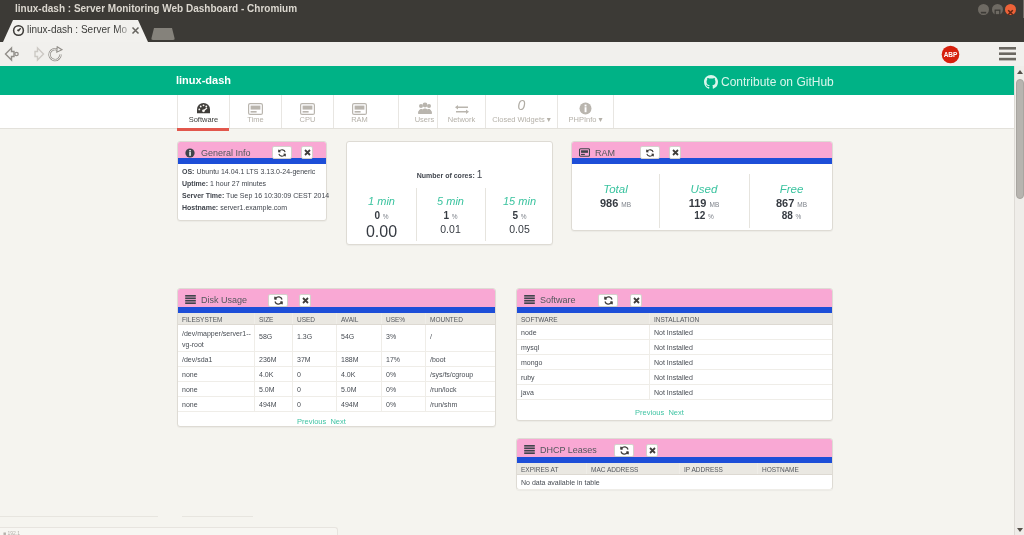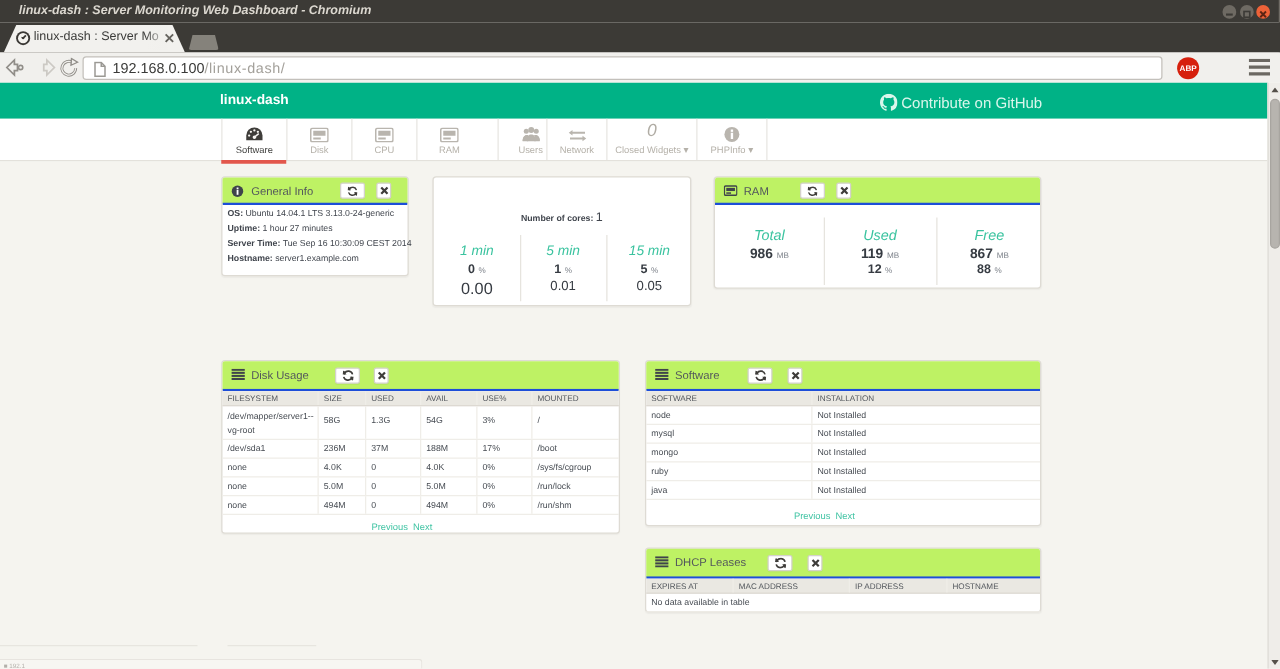--- a/index.html
+++ b/index.html
@@ -3,21 +3,21 @@
 <meta charset="utf-8">
 <style>
 * { margin:0; padding:0; box-sizing:border-box; }
 html,body { width:1024px; height:535px; overflow:hidden; }
 body { font-family:"Liberation Sans", sans-serif; }
 #app { position:absolute; top:0; left:0; width:1024px; height:535px; background:#f5f4ef; }
 .abs { position:absolute; }
 
 
 #titlebar { top:0; left:0; width:1024px; height:18px; background:#3c3a36; }
-#titlebar .ttl { position:absolute; left:15px; top:2.5px; font-size:10px; font-weight:bold; color:#dcd8d0; letter-spacing:0;font-style:italic; }
+#titlebar .ttl { position:absolute; left:15px; top:2.5px; font-size:10px; font-weight:bold; color:#dcd8d0; letter-spacing:0; }
 .winbtn { position:absolute; width:11px; height:11px; border-radius:50%; top:4px; }
 #tabbar { top:18px; left:0; width:1024px; height:24px; background:#3c3a36; }
 #tab { position:absolute; left:3px; top:2px; width:145px; height:22px; background:#f2f1ee; clip-path:polygon(0 100%, 10px 0, 135px 0, 145px 100%); }
 #newtab { position:absolute; left:151px; top:10px; width:24px; height:12px; background:#85827b; clip-path:polygon(0 100%, 3px 0, 21px 0, 24px 100%); border-radius:2px; }
 #toolbar { top:42px; left:0; width:1024px; height:24px; background:#f1f0ed; }
 #urlbox { position:absolute; left:66px; top:3px; width:864px; height:19px; background:#fff; border:1px solid #c3c0bb; border-radius:3px; }
 #urlbox .u1 { position:absolute; left:23px; top:3px; font-size:11.5px; color:#3a3a38; }
 #urlbox .u1 .dim { color:#a3a09a; letter-spacing:0.5px; }
 
 
@@ -28,21 +28,21 @@
 #navstrip { position:absolute; top:29px; left:0; width:1014px; height:34px; background:#fff; border-bottom:1px solid #e3e1db; }
 .navtab { position:absolute; top:29px; height:33px; border-left:1px solid #e8e6e2; text-align:center; }
 .navtab.last { border-right:1px solid #e8e6e2; }
 .navtab .lbl { position:absolute; left:0; right:0; top:20px; font-size:7.5px; color:#b5b1a9; }
 .navtab.active .lbl { color:#3d3d3b; }
 .navtab .ic { position:absolute; left:0; right:0; top:6px; height:11px; }
 #redbar { position:absolute; top:62px; left:177px; width:52px; height:3px; background:#e2574c; }
 
 
 .widget { position:absolute; background:#fff; border:1px solid #dedbd4; border-radius:3px; box-shadow:0 1px 1px rgba(0,0,0,0.04); }
-.whead { position:relative; height:22px; background:#bef264; border-bottom:2px solid #1d4ed8; border-radius:2px 2px 0 0; }
+.whead { position:relative; height:22px; background:#f9a8d4; border-bottom:6px solid #1d4ed8; border-radius:2px 2px 0 0; }
 .whead .wic { position:absolute; left:7px; top:6px; }
 .whead .wt { position:absolute; left:23px; top:6px; font-size:9px; color:#53575c; white-space:nowrap; }
 .wbtn { position:absolute; top:4px; height:13px; border:1px solid #d4d1cb; background:#fff; border-radius:2px; display:flex; align-items:center; justify-content:center; box-shadow:0 1px 0 rgba(0,0,0,0.03); }
 .teal { color:#3ac39f;font-style:italic; }
 .unit { font-size:6.5px; color:#7d828a; font-weight:normal; }
 
 
 .tbl { position:absolute; left:0; right:0; font-size:7px; color:#474c53; }
 .trow { position:relative; border-bottom:1px solid #efede8; }
 .thead { background:#eae8e2; border-bottom:1px solid #ddd9d2; font-weight:normal; font-size:6.5px; color:#53575d; }
@@ -96,27 +96,20 @@
       <circle cx="13.5" cy="8" r="1.7" fill="#f1f0ed" stroke="#918e89" stroke-width="1.3"></circle>
     </svg>
     <svg class="abs" style="left:30px;top:4px;" width="16" height="16" viewBox="0 0 16 16">
       <path d="M7.5 2 L13.5 8 L7.5 14 L7.5 10.5 L5 10.5 L5 5.5 L7.5 5.5 Z" fill="#f1f0ed" stroke="#ccc9c4" stroke-width="1.4"></path>
     </svg>
     <svg class="abs" style="left:47px;top:4px;" width="17" height="16" viewBox="0 0 17 16">
       <path d="M13.5 8.5 A5.5 5.5 0 1 1 11 4" fill="none" stroke="#918e89" stroke-width="2.4"></path>
       <path d="M13.5 8.5 A5.5 5.5 0 1 1 11 4" fill="none" stroke="#f1f0ed" stroke-width="1"></path>
       <path d="M10.2 0.8 L15 3.8 L9.8 6.2 Z" fill="#f1f0ed" stroke="#918e89" stroke-width="1.1"></path>
     </svg>
-    <div id="urlbox">
-      <svg class="abs" style="left:7px;top:3px;" width="12" height="13" viewBox="0 0 12 13">
-        <path d="M2 1 L7 1 L10 4 L10 12 L2 12 Z" fill="#fff" stroke="#9b9994" stroke-width="1.2"></path>
-        <path d="M7 1 L7 4 L10 4" fill="none" stroke="#9b9994" stroke-width="1.2"></path>
-      </svg>
-      <span class="u1">192.168.0.100<span class="dim">/linux-dash/</span></span>
-    </div>
     <svg class="abs" style="left:941px;top:3px;" width="19" height="19" viewBox="0 0 19 19">
       <circle cx="9.5" cy="9.5" r="8.8" fill="#d6200d"></circle>
       <text x="9.5" y="12" font-size="6.5" font-weight="bold" fill="#fff" text-anchor="middle" font-family="Liberation Sans">ABP</text>
     </svg>
     <svg class="abs" style="left:999px;top:5px;" width="17" height="14">
       <rect x="0" y="0" width="17" height="2.6" fill="#6b6862"></rect>
       <rect x="0" y="5.4" width="17" height="2.6" fill="#6b6862"></rect>
       <rect x="0" y="10.8" width="17" height="2.6" fill="#6b6862"></rect>
     </svg>
   </div>
@@ -157,21 +150,21 @@
             <circle cx="8" cy="9.5" r="1.5" fill="#f8f6f2"></circle>
           </svg></div>
       <div class="lbl">Software</div>
     </div>
     <div class="navtab" style="left:229px;width:52px;">
       <div class="ic"><svg width="15" height="12" viewBox="0 0 15 12">
             <rect x="0.6" y="0.6" width="13.8" height="10.8" rx="1.5" fill="none" stroke="#b9b5ae" stroke-width="1.2"></rect>
             <rect x="2.6" y="2.6" width="9.8" height="4" fill="#b9b5ae"></rect>
             <rect x="2.6" y="8" width="6" height="1.6" fill="#b9b5ae"></rect>
           </svg></div>
-      <div class="lbl">Disk</div>
+      <div class="lbl">Time</div>
     </div>
     <div class="navtab" style="left:281px;width:52px;">
       <div class="ic"><svg width="15" height="12" viewBox="0 0 15 12">
             <rect x="0.6" y="0.6" width="13.8" height="10.8" rx="1.5" fill="none" stroke="#b9b5ae" stroke-width="1.2"></rect>
             <rect x="2.6" y="2.6" width="9.8" height="4" fill="#b9b5ae"></rect>
             <rect x="2.6" y="8" width="6" height="1.6" fill="#b9b5ae"></rect>
           </svg></div>
       <div class="lbl">CPU</div>
     </div>
     <div class="navtab" style="left:333px;width:52px;">
@@ -243,21 +236,21 @@
       </div>
     </div>
 
     <div class="widget" style="left:346px;top:75px;width:207px;height:104px;">
       <div style="position:absolute;left:0;right:0;top:27px;text-align:center;font-size:7px;font-weight:bold;color:#40454d;">Number of cores: <span style="font-size:10px;font-weight:normal;">1</span></div>
       <div style="position:absolute;left:69px;top:46px;bottom:3px;width:1px;background:#e6e4de;"></div>
       <div style="position:absolute;left:138px;top:46px;bottom:3px;width:1px;background:#e6e4de;"></div>
       <div class="lacol" style="position:absolute;left:0;top:53px;width:69px;text-align:center;">
         <div class="teal" style="font-size:11px;">1 min</div>
         <div style="font-size:10px;font-weight:bold;color:#363b42;margin-top:3px;">0 <span class="unit">%</span></div>
-        <div style="font-size:13px;color:#363b42;margin-top:2px;">0.00</div>
+        <div style="font-size:16px;color:#363b42;margin-top:2px;">0.00</div>
       </div>
       <div class="lacol" style="position:absolute;left:69px;top:53px;width:69px;text-align:center;">
         <div class="teal" style="font-size:11px;">5 min</div>
         <div style="font-size:10px;font-weight:bold;color:#363b42;margin-top:3px;">1 <span class="unit">%</span></div>
         <div style="font-size:10.5px;color:#363b42;margin-top:2px;">0.01</div>
       </div>
       <div class="lacol" style="position:absolute;left:138px;top:53px;width:69px;text-align:center;">
         <div class="teal" style="font-size:11px;">15 min</div>
         <div style="font-size:10px;font-weight:bold;color:#363b42;margin-top:3px;">5 <span class="unit">%</span></div>
         <div style="font-size:10.5px;color:#363b42;margin-top:2px;">0.05</div>

